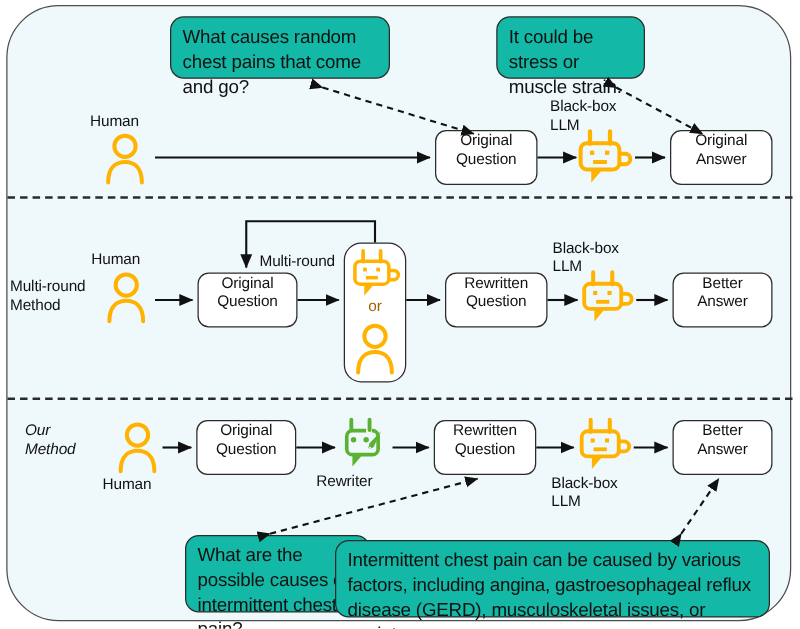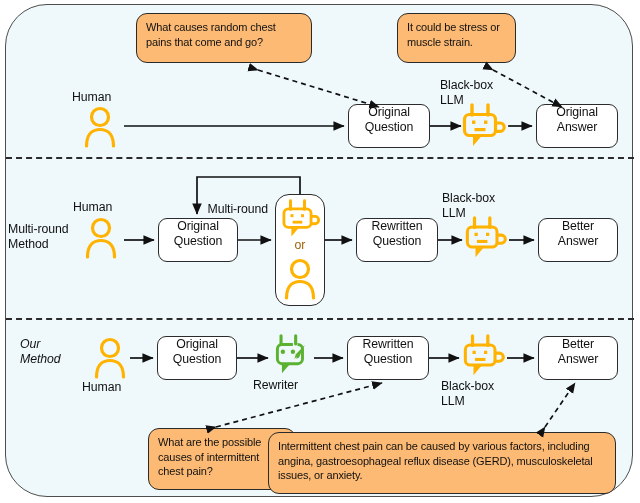--- a/index.html
+++ b/index.html
@@ -26,23 +26,23 @@
     position:absolute;background:#ffffff;border:1.5px solid #2b2b2b;
     border-radius:9px;box-sizing:border-box;
     display:flex;justify-content:center;
     text-align:center;font-size:12.3px;color:#111;line-height:1.18;
     letter-spacing:-0.1px;
   }
   .node span{display:block;}
 
   
   .bubble{
-    position:absolute;background:#fdba74;border:1.5px solid #2b2b2b;
+    position:absolute;background:#14b8a6;border:1.5px solid #2b2b2b;
     border-radius:11px;box-sizing:border-box;
-    font-size:11px;color:#111;line-height:1.32;
+    font-size:15px;color:#111;line-height:1.32;
     padding:6px 8px 6px 9px;letter-spacing:-0.15px;
   }
 
   
   .cap{position:absolute;font-size:12.3px;color:#111;line-height:1.18;
        text-align:left;letter-spacing:-0.1px;white-space:nowrap;}
   .cap.multi{text-align:right;}
 
   
   .orbox{

